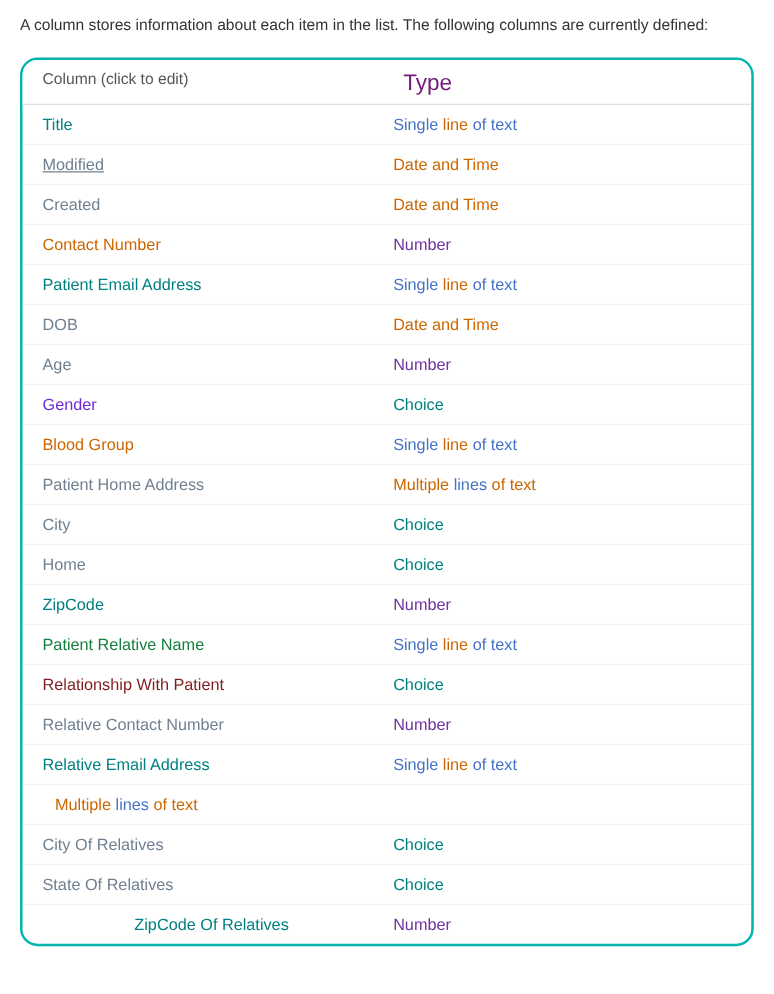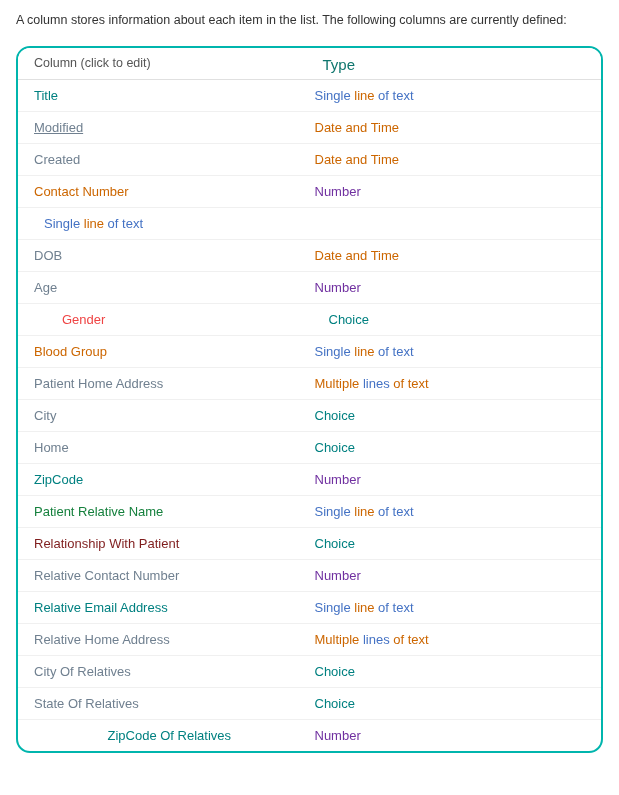--- a/index.html
+++ b/index.html
@@ -46,22 +46,22 @@
 
     .col-header-name {
       flex: 1;
       font-size: 12.5px;
       color: #555555;
       font-weight: 400;
     }
 
     .col-header-type {
       flex: 1;
-      font-size: 15px;
-      color: #0f766e;
+      font-size: 18px;
+      color: #701a75;
       font-weight: 400;
       padding-left: 10px;
     }
 
     .table-row {
       display: flex;
       padding: 8px 16px;
       border-bottom: 1px solid #f0f0f0;
       align-items: center;
       cursor: pointer;
@@ -105,32 +105,33 @@
         </div>
         <div class="table-row">
           <span class="col-name" style="color: rgb(112, 128, 144);">Created</span>
           <span class="col-type" style="color: rgb(204, 102, 0);">Date and Time</span>
         </div>
         <div class="table-row">
           <span class="col-name" style="color: rgb(204, 102, 0);">Contact Number</span>
           <span class="col-type" style="color: rgb(112, 48, 160);">Number</span>
         </div>
         <div class="table-row">
+          <span class="col-name" style="color: rgb(0, 128, 128);">Patient Email Address</span>
           <span class="col-type"><span style="color:#4472c4">Single </span><span style="color:#cc6600">line</span><span style="color:#4472c4"> of text</span></span>
         </div>
         <div class="table-row">
           <span class="col-name" style="color: rgb(112, 128, 144);">DOB</span>
           <span class="col-type" style="color: rgb(204, 102, 0);">Date and Time</span>
         </div>
         <div class="table-row">
           <span class="col-name" style="color: rgb(112, 128, 144);">Age</span>
           <span class="col-type" style="color: rgb(112, 48, 160);">Number</span>
         </div>
         <div class="table-row">
-          <span class="col-name" style="color: #ef4444; margin-left: 28px;">Gender</span>
+          <span class="col-name" style="color: #6d28d9;">Gender</span>
           <span class="col-type" style="color: rgb(0, 128, 128);">Choice</span>
         </div>
         <div class="table-row">
           <span class="col-name" style="color: rgb(204, 102, 0);">Blood Group</span>
           <span class="col-type"><span style="color:#4472c4">Single </span><span style="color:#cc6600">line</span><span style="color:#4472c4"> of text</span></span>
         </div>
         <div class="table-row">
           <span class="col-name" style="color: rgb(112, 128, 144);">Patient Home Address</span>
           <span class="col-type"><span style="color:#cc6600">Multiple </span><span style="color:#4472c4">lines</span><span style="color:#cc6600"> of text</span></span>
         </div>
@@ -156,21 +157,20 @@
         </div>
         <div class="table-row">
           <span class="col-name" style="color: rgb(112, 128, 144);">Relative Contact Number</span>
           <span class="col-type" style="color: rgb(112, 48, 160);">Number</span>
         </div>
         <div class="table-row">
           <span class="col-name" style="color: rgb(0, 128, 128);">Relative Email Address</span>
           <span class="col-type"><span style="color:#4472c4">Single </span><span style="color:#cc6600">line</span><span style="color:#4472c4"> of text</span></span>
         </div>
         <div class="table-row">
-          <span class="col-name" style="color: rgb(112, 128, 144);">Relative Home Address</span>
           <span class="col-type"><span style="color:#cc6600">Multiple </span><span style="color:#4472c4">lines</span><span style="color:#cc6600"> of text</span></span>
         </div>
         <div class="table-row">
           <span class="col-name" style="color: rgb(112, 128, 144);">City Of Relatives</span>
           <span class="col-type" style="color: rgb(0, 128, 128);">Choice</span>
         </div>
         <div class="table-row">
           <span class="col-name" style="color: rgb(112, 128, 144);">State Of Relatives</span>
           <span class="col-type" style="color: rgb(0, 128, 128);">Choice</span>
         </div>

